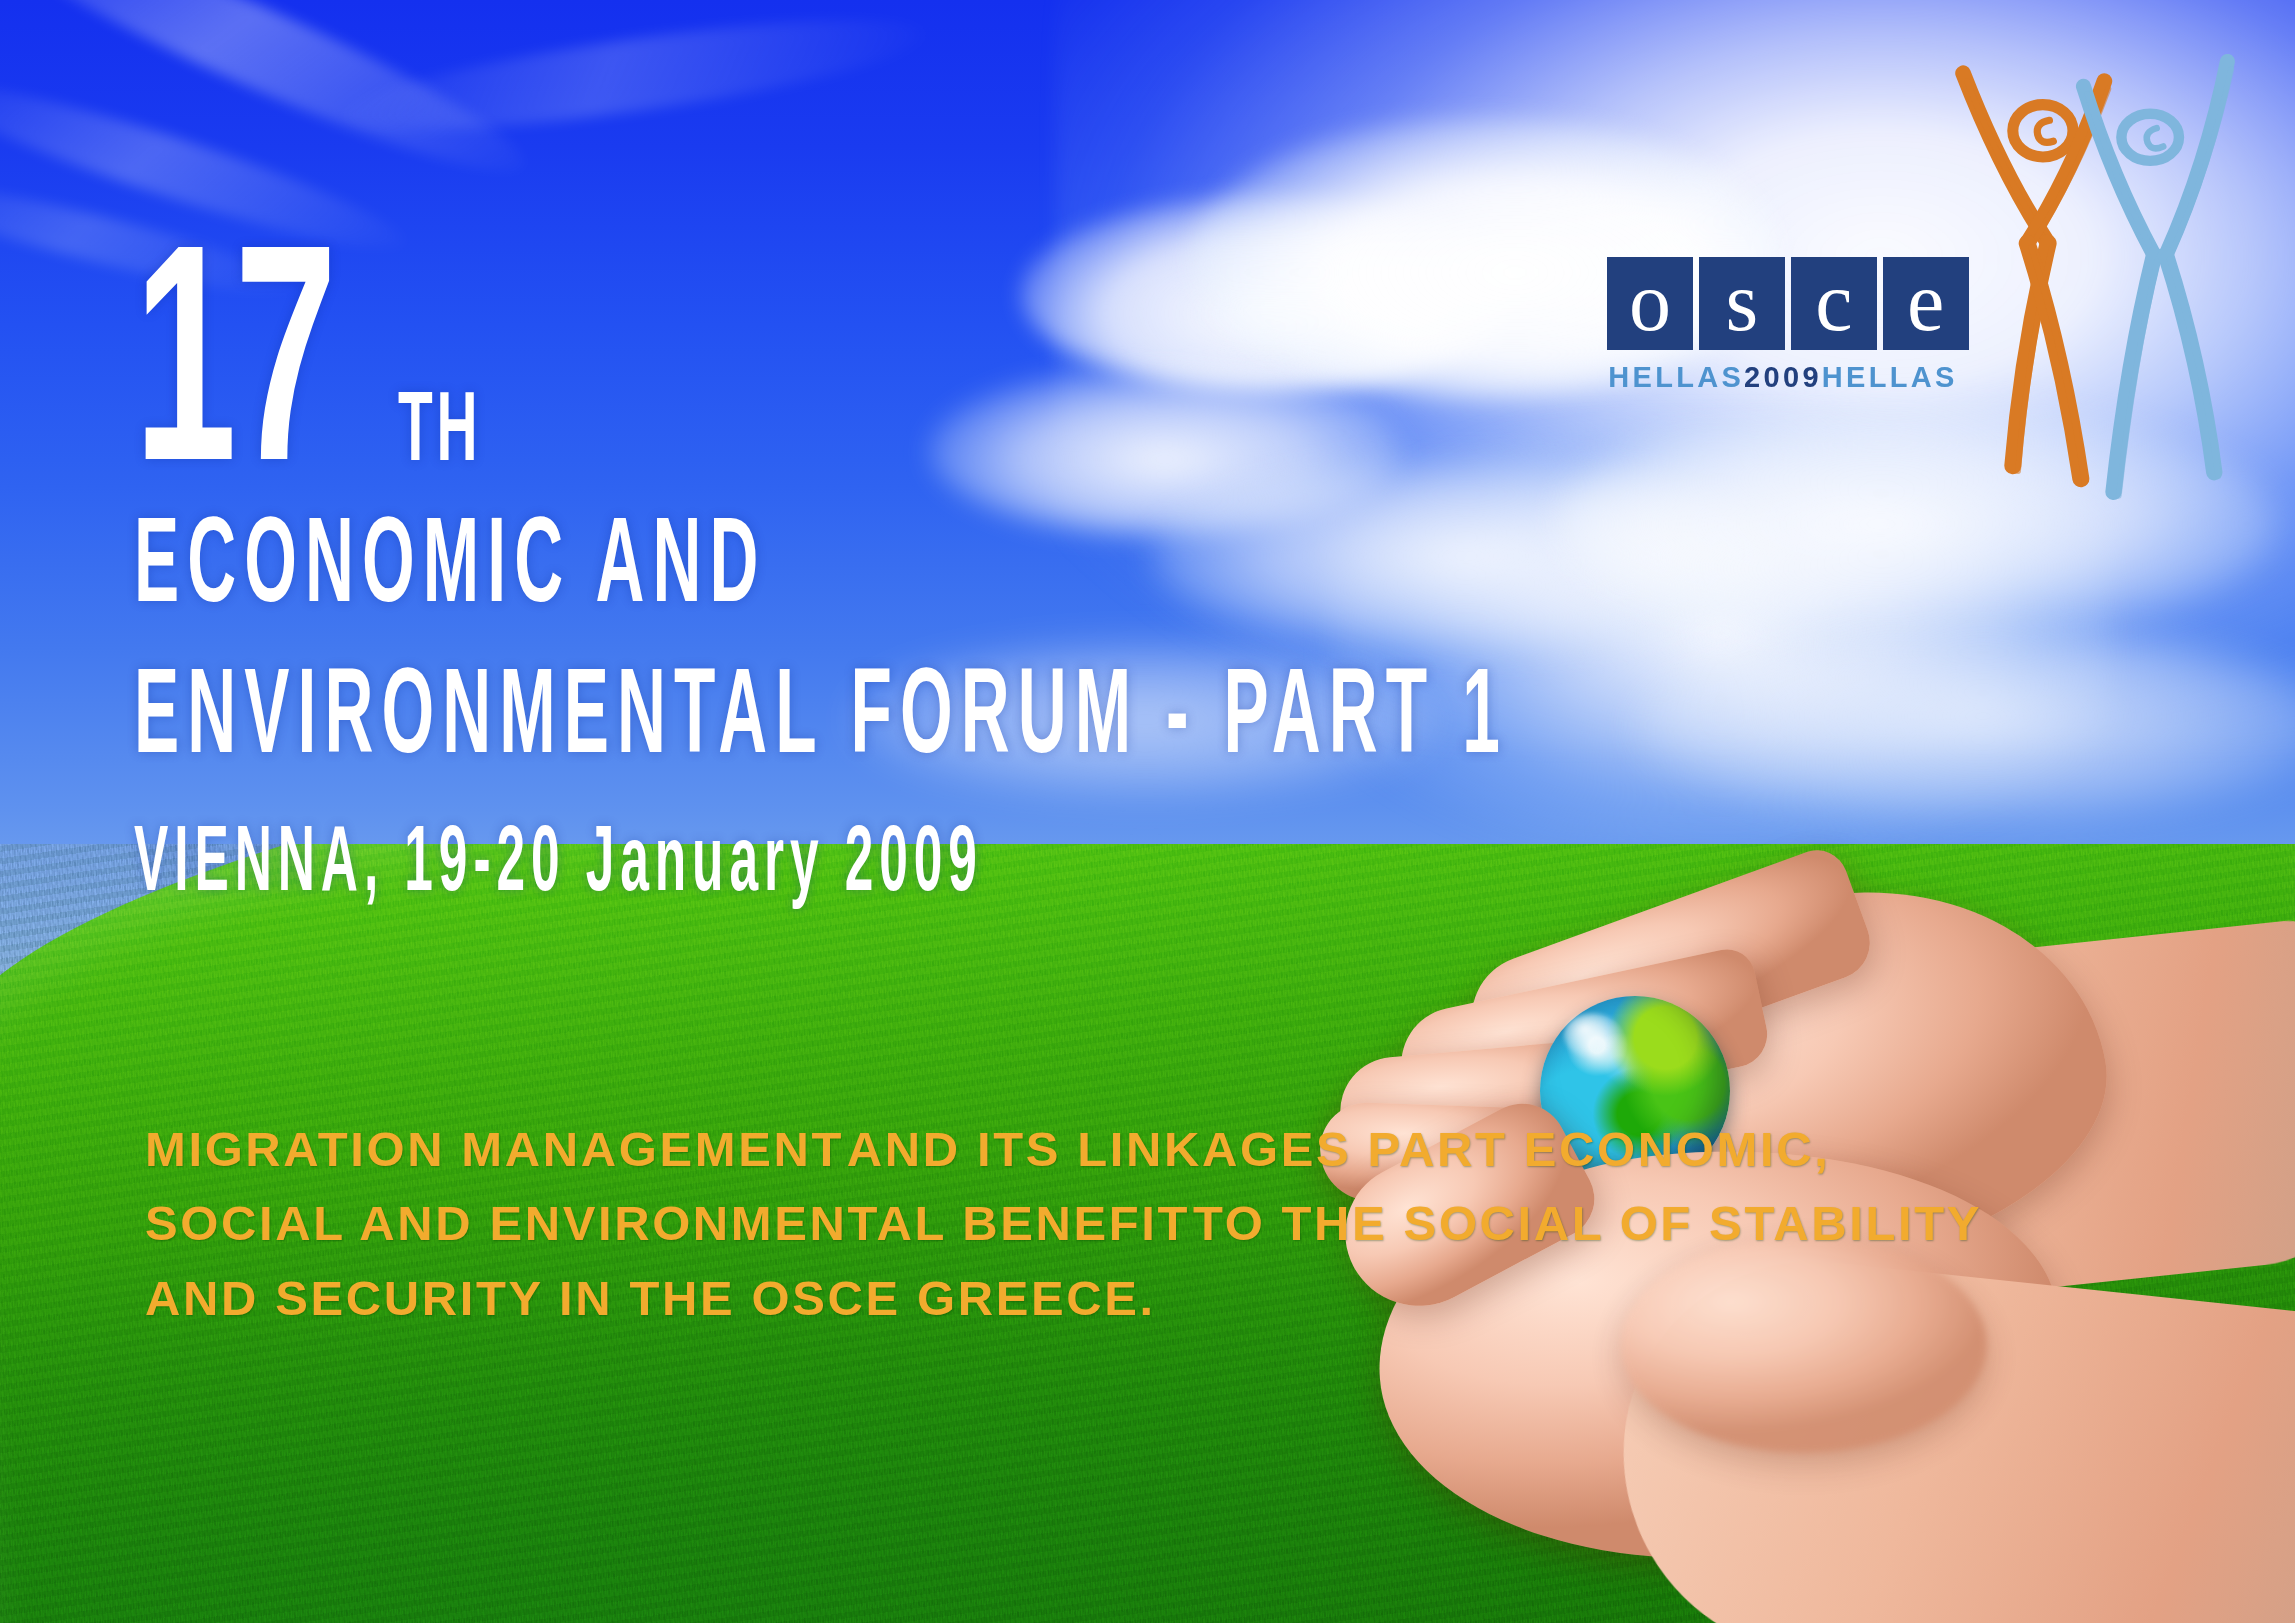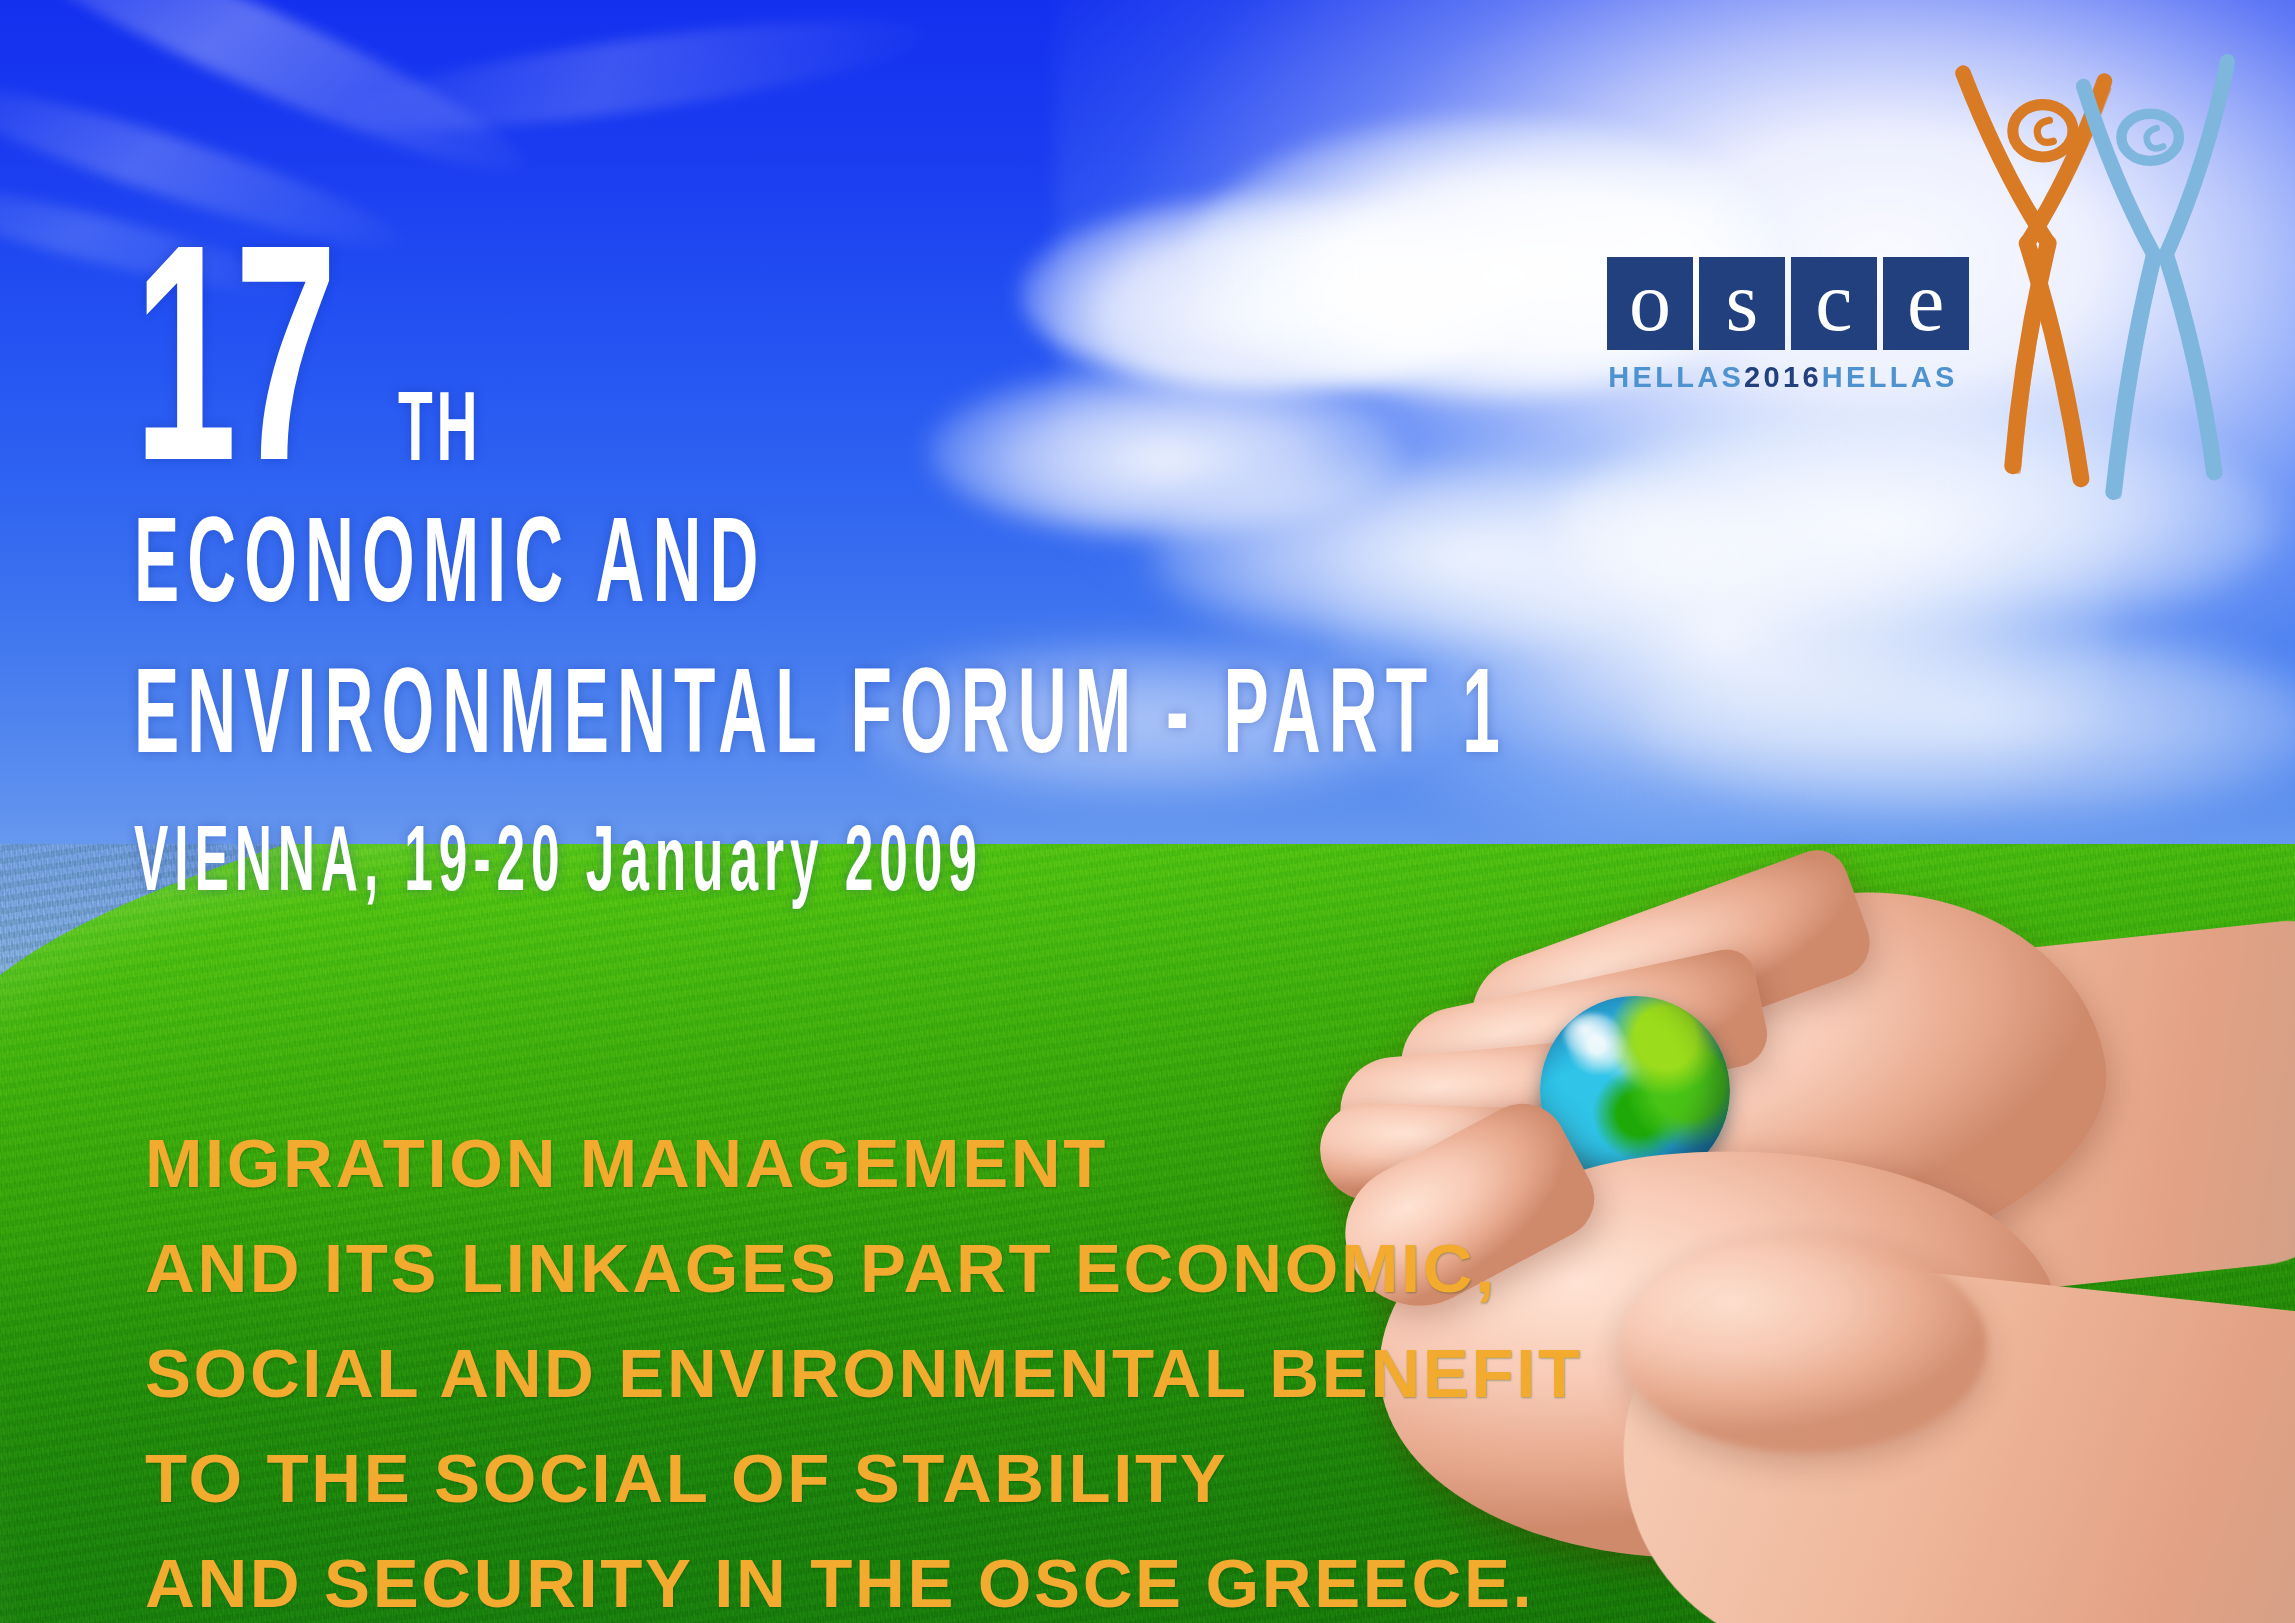--- a/index.html
+++ b/index.html
@@ -142,21 +142,21 @@
   .line-4{font-size:92px;letter-spacing:10.5px;margin-top:26px;font-weight:700;}
 
   
   .topic-block{
     position:absolute;left:145px;top:1112px;
     color:#f2ab2e;
   }
   .topic-line{
     font-family:"Liberation Sans Narrow","Liberation Sans", sans-serif;
     font-weight:700;
-    font-size:69px;
+    font-size:49px;
     letter-spacing:2.6px;
     transform:scaleX(.70);
     transform-origin:left center;
     white-space:nowrap;
     line-height:1.52;
     text-shadow:0.7px 1.3px 2px rgba(0,60,0,.35);
   }
 
   
   .logo{
@@ -282,21 +282,21 @@
   <div class="logo">
 
     <div class="logo-mark">
       <div class="logo-box">o</div>
       <div class="logo-box">s</div>
       <div class="logo-box">c</div>
       <div class="logo-box">e</div>
     </div>
 
     <div class="logo-sub">
-      <span class="sub-hellas">HELLAS</span><span class="sub-year">2016</span><span class="sub-greece">HELLAS</span>
+      <span class="sub-hellas">HELLAS</span><span class="sub-year">2009</span><span class="sub-greece">HELLAS</span>
     </div>
 
     <svg class="figures" viewBox="0 0 480 700">
       <g fill="none" stroke="#d97a24" stroke-linecap="round">
 
         <ellipse cx="142" cy="128" rx="46" ry="40" stroke-width="17"></ellipse>
         <path d="M152 112 q-22 4 -18 22 q4 16 24 10" stroke-width="11"></path>
 
         <path d="M20 40 Q78 190 150 300" stroke-width="24"></path>
         <path d="M26 52 Q82 196 152 306" stroke-width="9" opacity=".6"></path>

